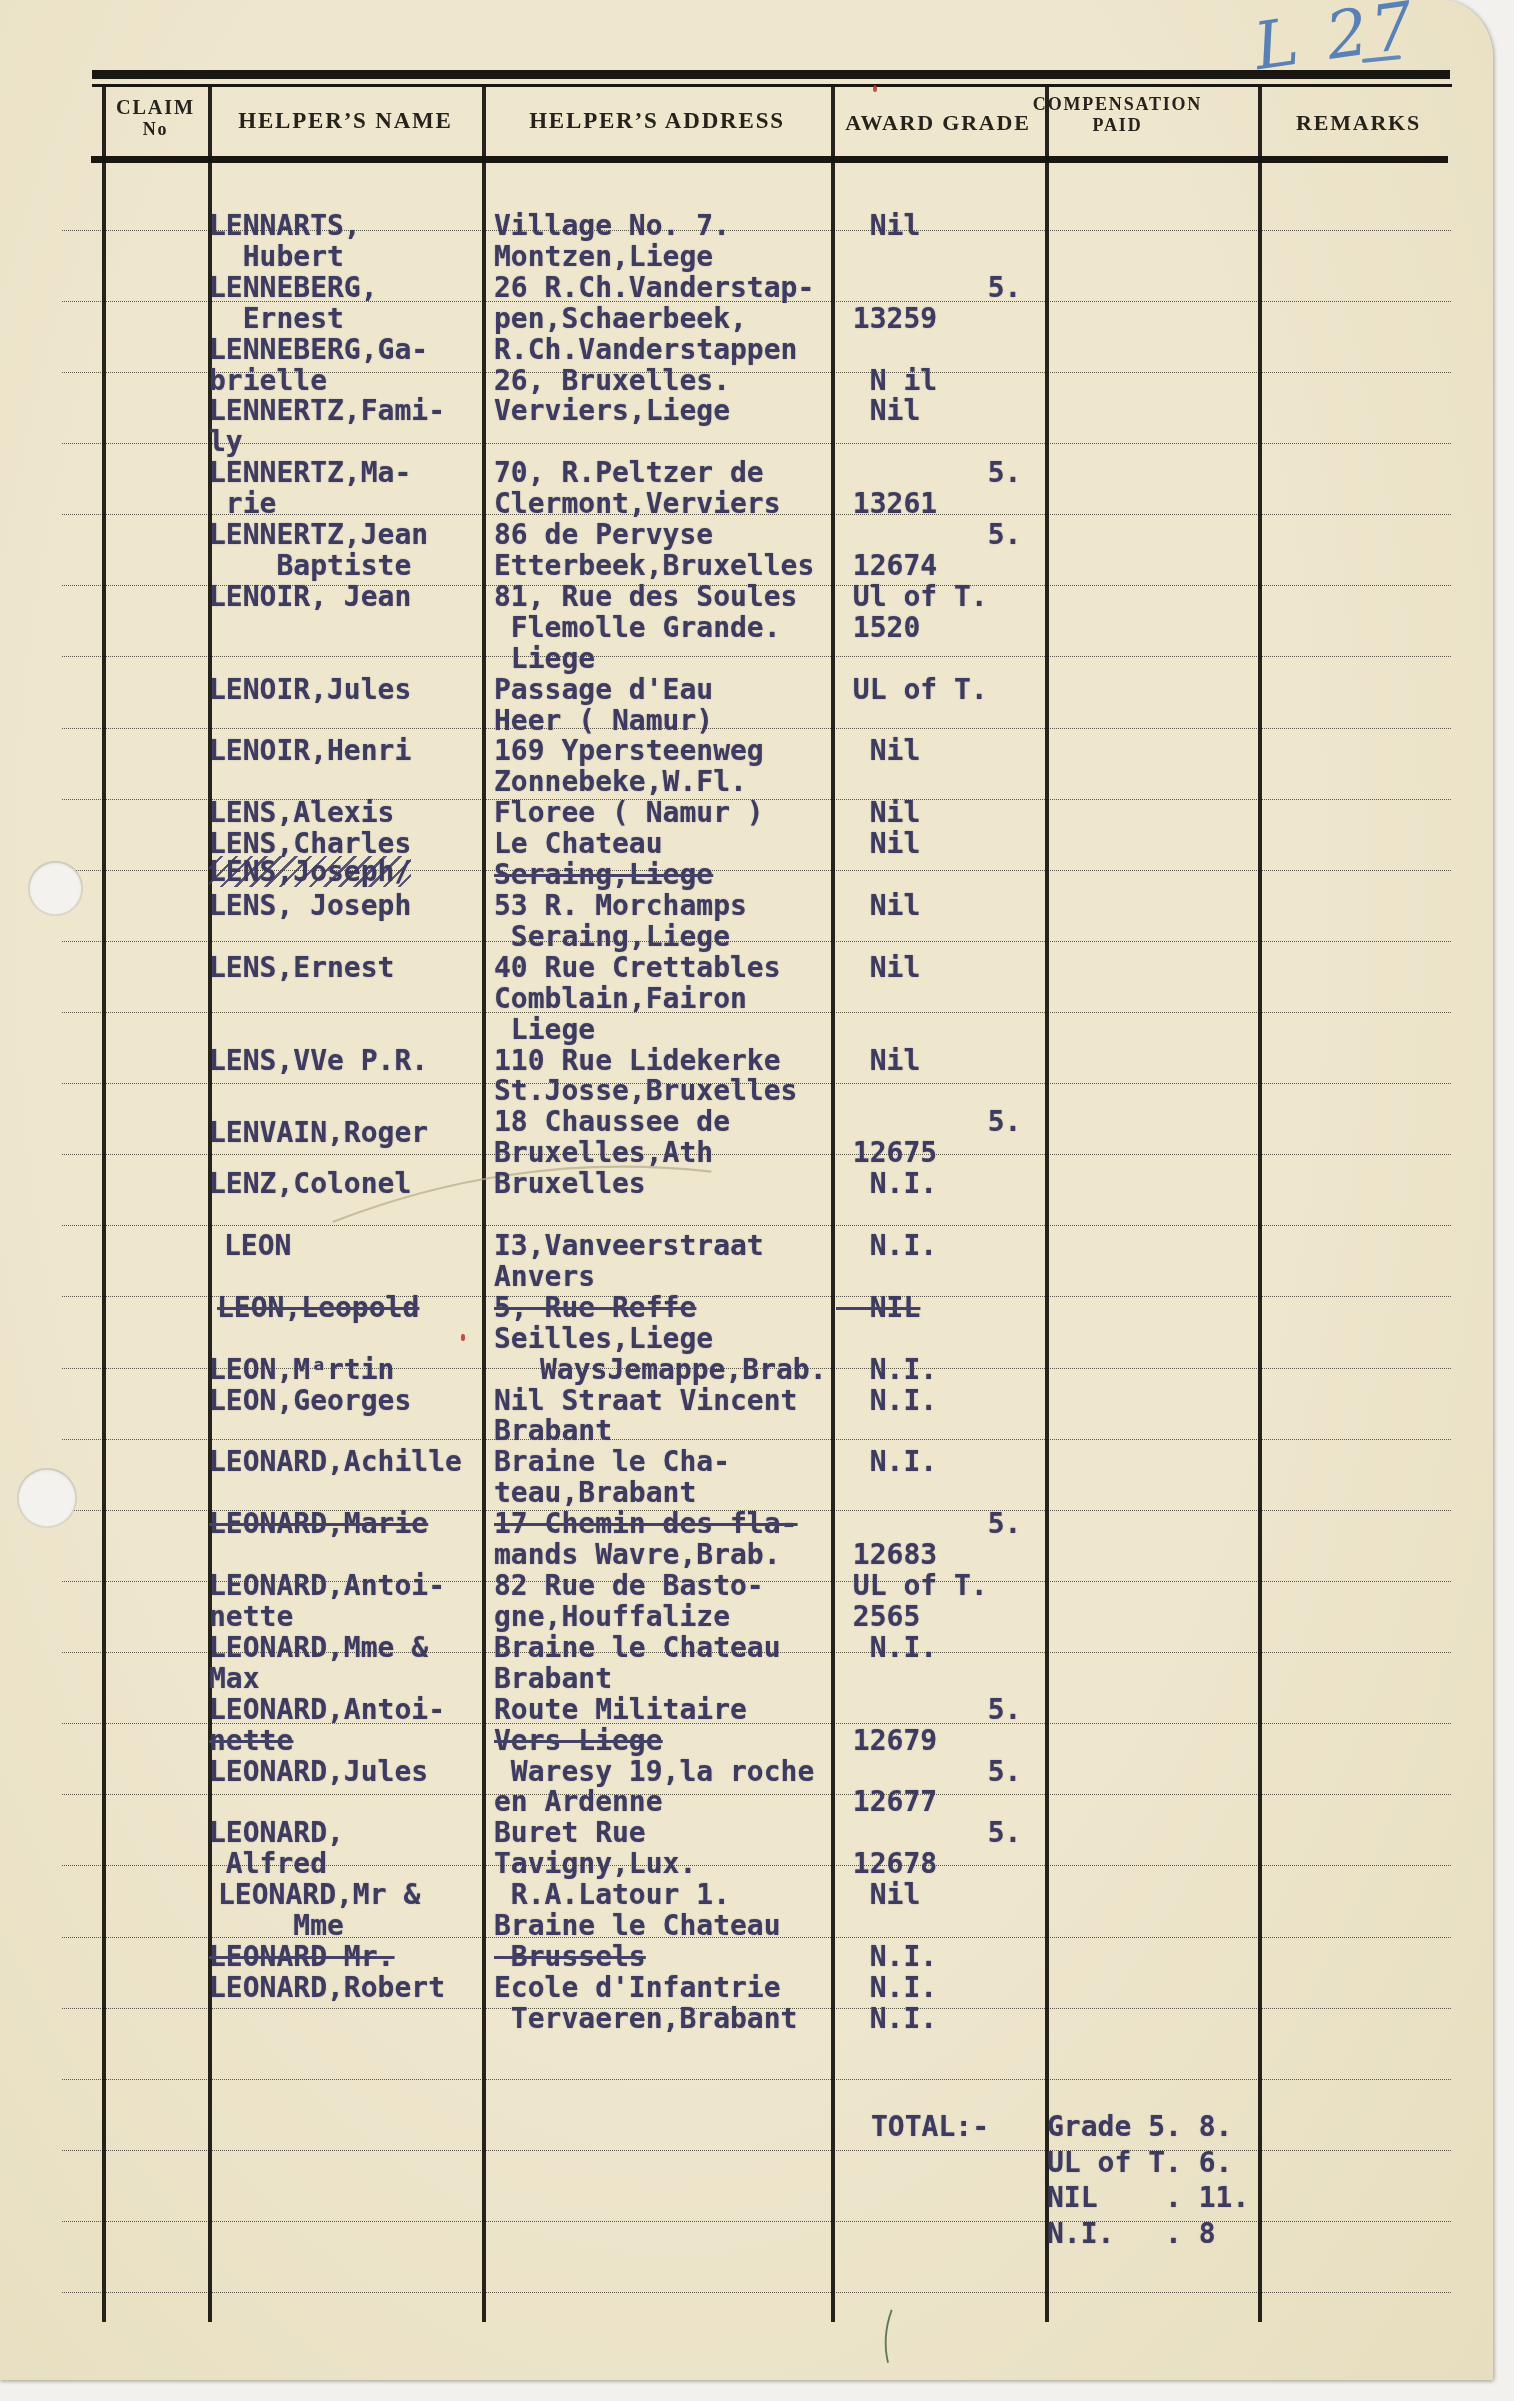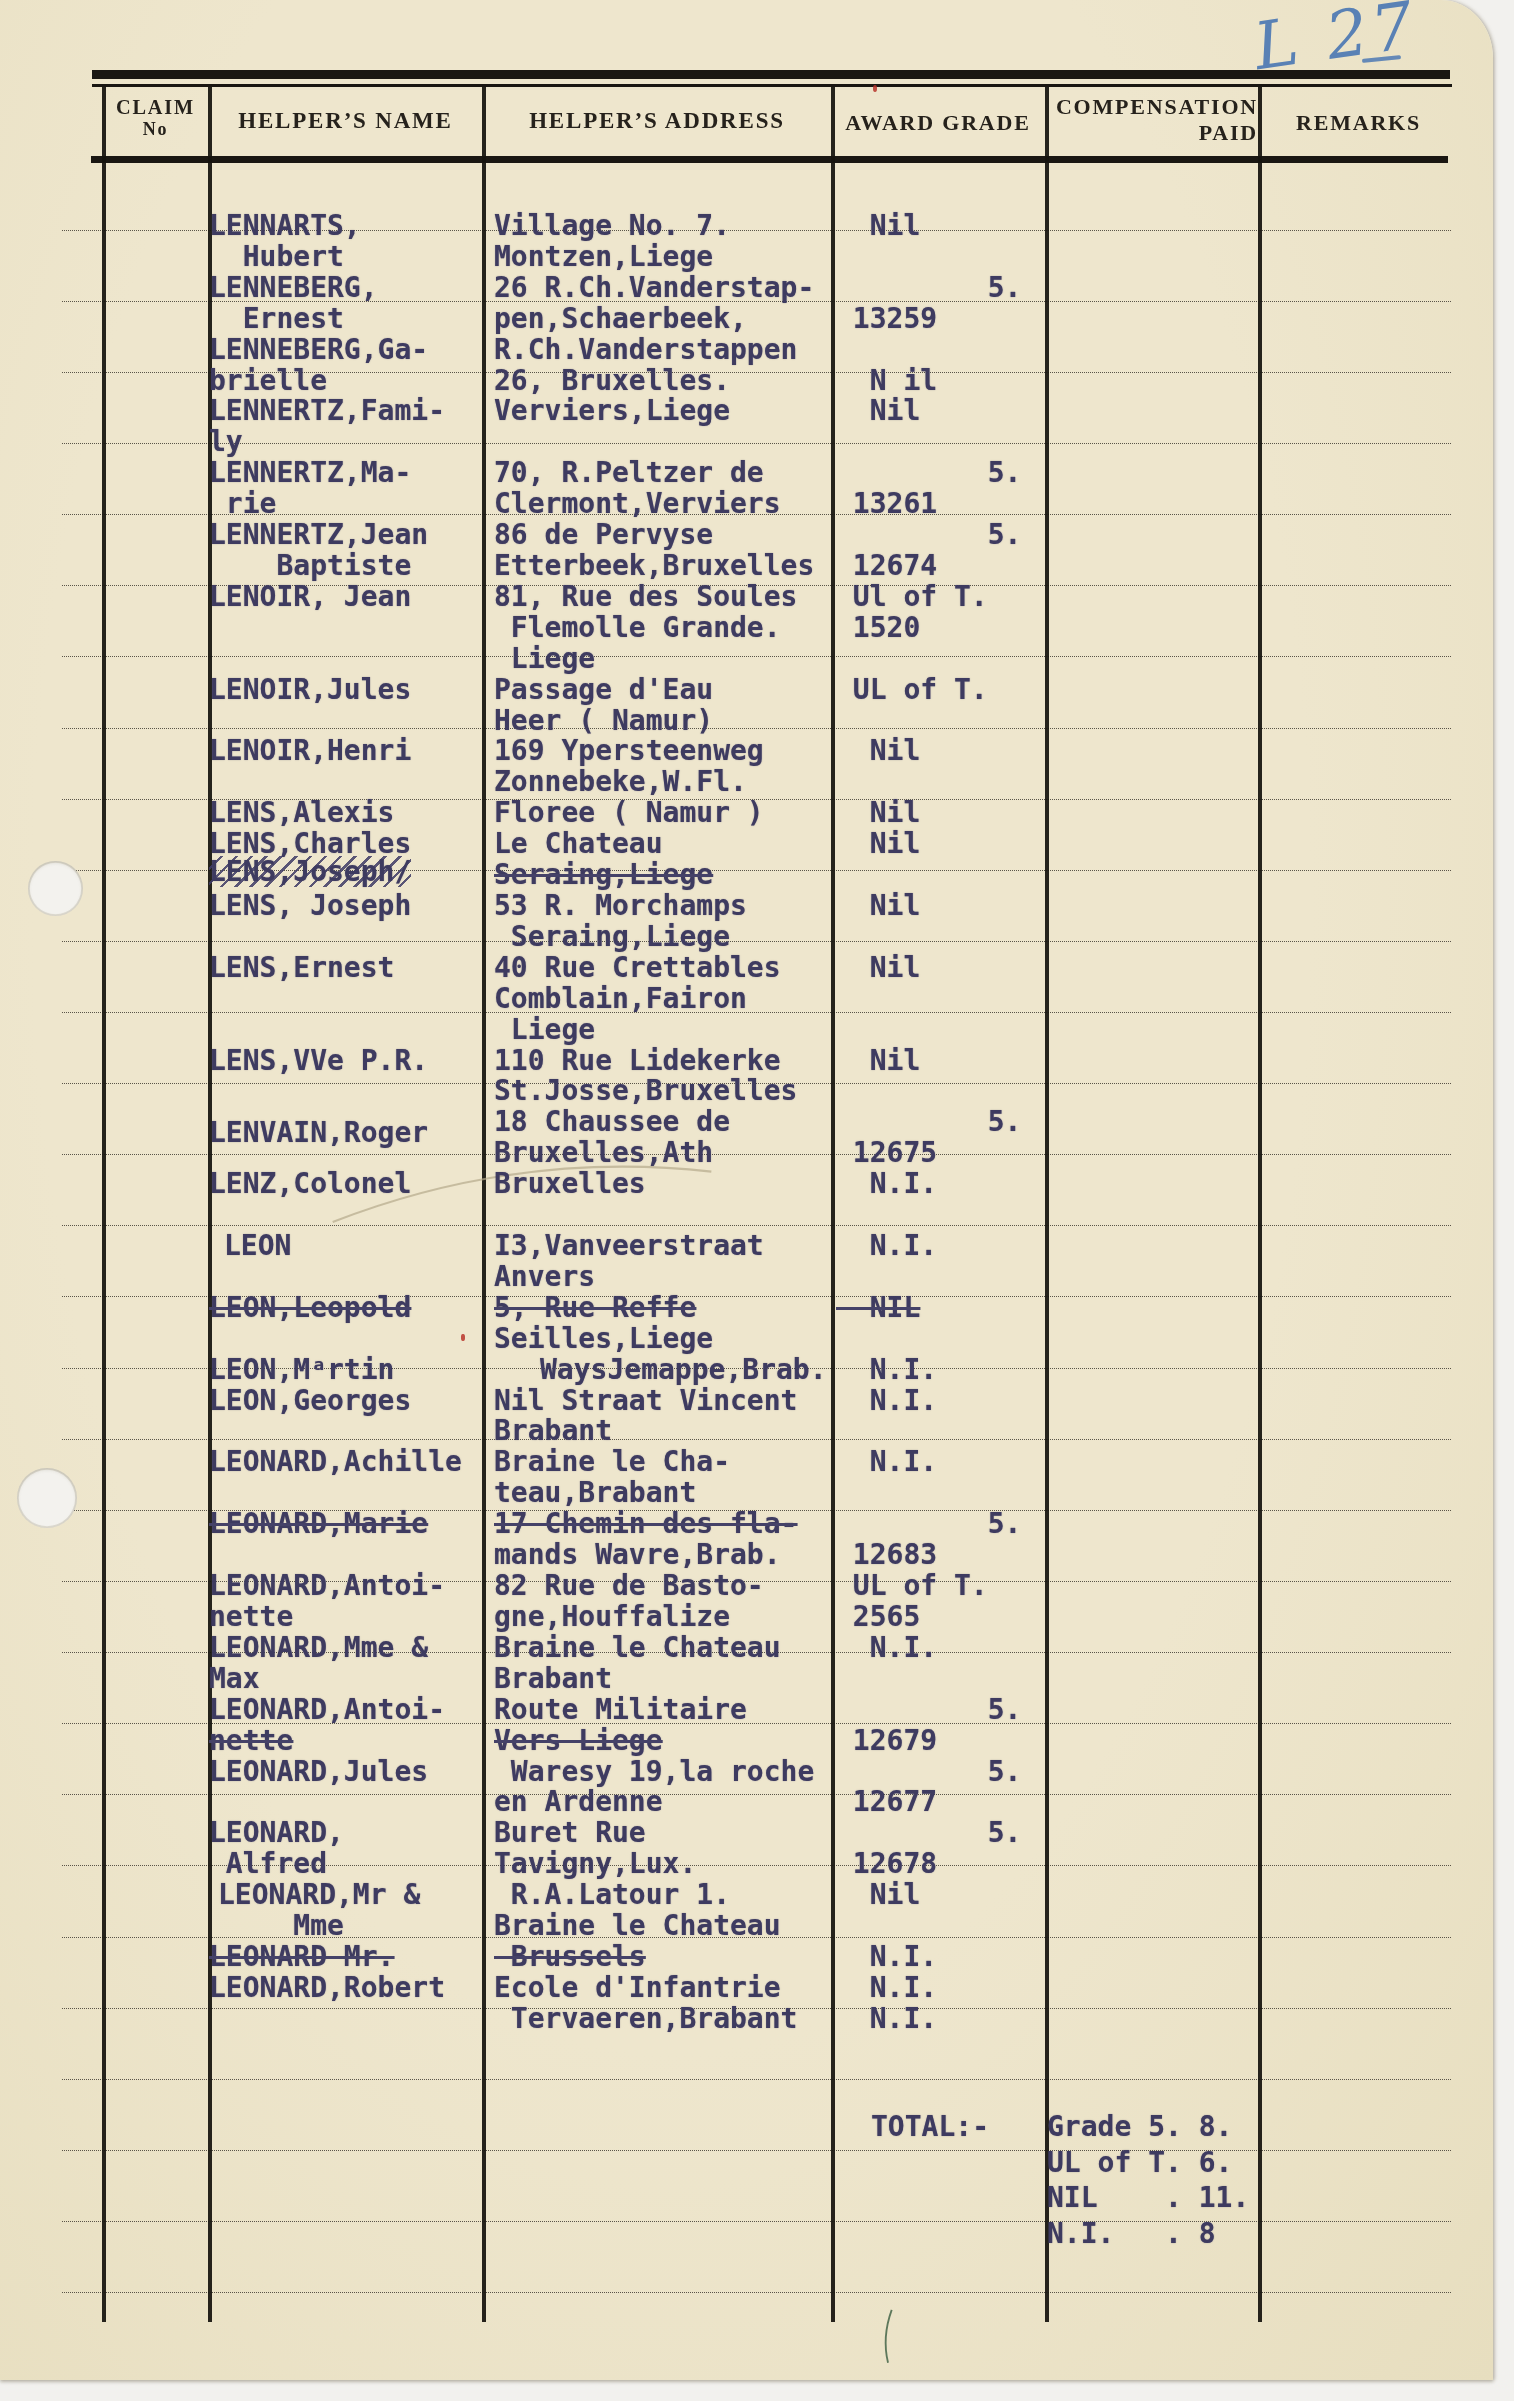--- a/index.html
+++ b/index.html
@@ -101,21 +101,21 @@
     <div class="vline" style="left:1045px;"></div>
     <div class="vline" style="left:1258px;"></div>
 
     <div class="hdr" style="left:103px;top:96px;width:105px;font-size:20.3px;">
       <div>CLAIM</div>
       <div style="font-size:18px;">No</div>
     </div>
     <div class="hdr" style="left:209px;top:108px;width:273px;font-size:23px;">HELPER’S NAME</div>
     <div class="hdr" style="left:483px;top:108px;width:348px;font-size:23px;">HELPER’S ADDRESS</div>
     <div class="hdr" style="left:832px;top:110px;width:212px;font-size:22px;">AWARD GRADE</div>
-    <div class="hdr" style="left:1047px;top:94px;width:211px;font-size:22px;text-align:right;">
+    <div class="hdr" style="left:1012px;top:94px;width:211px;font-size:18px;">
       <div>COMPENSATION</div>
       <div>PAID</div>
     </div>
     <div class="hdr" style="left:1260px;top:110px;width:197px;font-size:22px;">REMARKS</div>
 
     <svg id="artifacts" width="1515" height="2401" viewBox="0 0 2460 3900">
       <path d="M540,1985 Q840,1868 1155,1903" stroke="#b5aa8c" stroke-width="3.5" fill="none" opacity="0.7"></path>
       <path d="M1448,3752 q-16,44 -6,86" stroke="#3a5c40" stroke-width="3" fill="none" opacity="0.8"></path>
     </svg>
     <div class="speck" style="left:873px;top:85px;width:4.3px;height:6.8px;"></div>
@@ -194,21 +194,21 @@
         <div class="t" style="left: 836px; top: 1106px;">         5.</div>
         <div class="t" style="left: 494px; top: 1137px;">Bruxelles,Ath</div>
         <div class="t" style="left: 836px; top: 1137px;"> 12675</div>
         <div class="t" style="left: 209px; top: 1168px;">LENZ,Colonel</div>
         <div class="t" style="left: 494px; top: 1168px;">Bruxelles</div>
         <div class="t" style="left: 836px; top: 1168px;">  N.I.</div>
         <div class="t" style="left: 209px; top: 1230px; margin-left: 15px;">LEON</div>
         <div class="t" style="left: 494px; top: 1230px;">I3,Vanveerstraat</div>
         <div class="t" style="left: 836px; top: 1230px;">  N.I.</div>
         <div class="t" style="left: 494px; top: 1261px;">Anvers</div>
-        <div class="t strike" style="left: 209px; top: 1292px;">LEON,Leopold</div>
+        <div class="t strike" style="left: 209px; top: 1292px; padding-left: 8px;">LEON,Leopold</div>
         <div class="t strike" style="left: 494px; top: 1292px;">5, Rue Reffe</div>
         <div class="t strike" style="left: 836px; top: 1292px;">  NIL</div>
         <div class="t" style="left: 494px; top: 1323px;">Seilles,Liege</div>
         <div class="t" style="left: 209px; top: 1354px;">LEON,Mᵃrtin</div>
         <div class="t" style="left: 494px; top: 1354px; margin-left: 46px;">WaysJemappe,Brab.</div>
         <div class="t" style="left: 836px; top: 1354px;">  N.I.</div>
         <div class="t" style="left: 209px; top: 1385px;">LEON,Georges</div>
         <div class="t" style="left: 494px; top: 1385px;">Nil Straat Vincent</div>
         <div class="t" style="left: 836px; top: 1385px;">  N.I.</div>
         <div class="t" style="left: 494px; top: 1415px;">Brabant</div>

